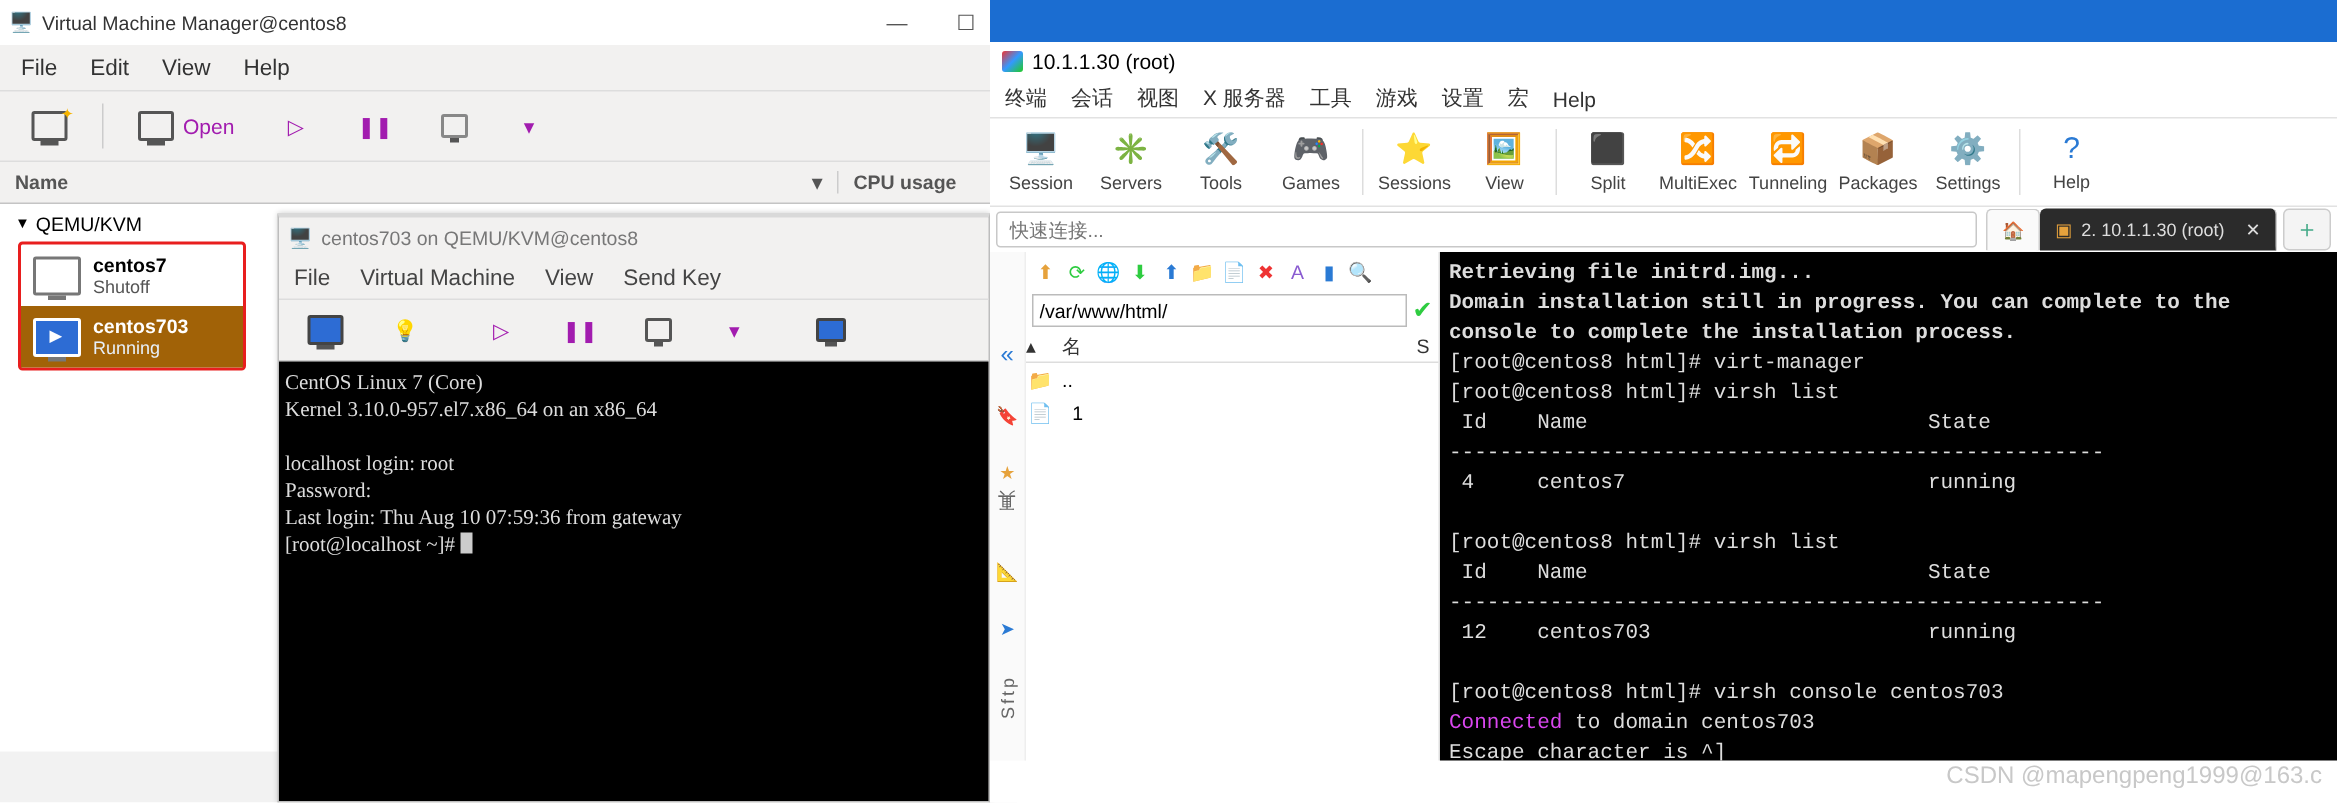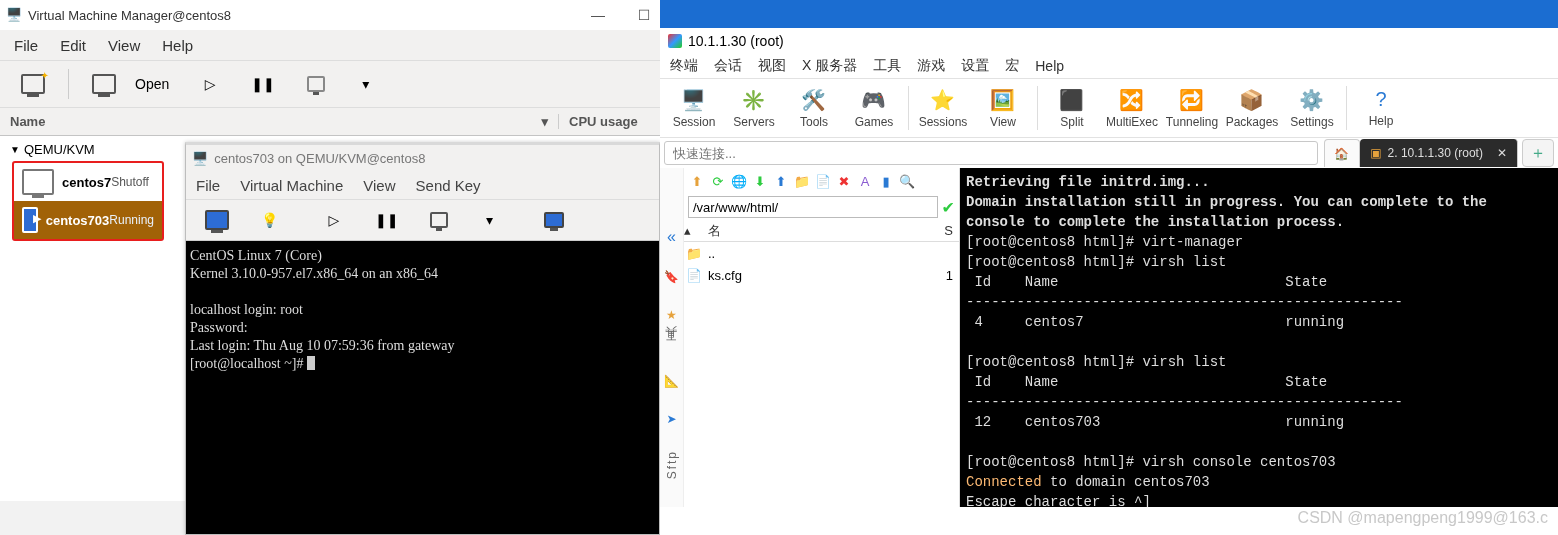--- a/index.html
+++ b/index.html
@@ -7,38 +7,38 @@
 
 
 .vmm-window { position: absolute; left: 0; top: 0; width: 720px; height: 535px; background: #f2f2f2; border-right: 1px solid #ccc; }
 .vmm-titlebar { height: 30px; display: flex; align-items: center; padding: 0 6px; background: #fff; font-size: 13px; color: #333; }
 .vmm-titlebar .icon { width: 16px; height: 16px; margin-right: 6px; }
 .vmm-titlebar .spacer { flex: 1; }
 .vmm-titlebar .winbtn { width: 46px; height: 30px; display: flex; align-items: center; justify-content: center; color: #555; font-size: 14px; }
 .vmm-menubar { height: 30px; display: flex; align-items: center; gap: 22px; padding: 0 14px; background: #f2f1f0; font-size: 15px; color: #333; }
 .vmm-toolbar { height: 48px; display: flex; align-items: center; gap: 14px; padding: 0 12px; background: #f2f1f0; border-top: 1px solid #ddd; border-bottom: 1px solid #ddd; }
 .vmm-toolbar .sep { width: 1px; height: 30px; background: #ccc; }
-.tbtn { height: 36px; min-width: 36px; display: flex; align-items: center; justify-content: center; padding: 0 8px; border: 1px solid transparent; border-radius: 3px; color: #000000; gap: 19px; font-size: 14px; }
+.tbtn { height: 36px; min-width: 36px; display: flex; align-items: center; justify-content: center; padding: 0 8px; border: 1px solid transparent; border-radius: 3px; color: #a21caf; gap: 6px; font-size: 14px; }
 .monitor-icon { width: 24px; height: 20px; border: 2px solid #555; border-radius: 2px; position: relative; display: inline-block; }
 .monitor-icon::after { content: ""; position: absolute; left: 4px; right: 4px; bottom: -5px; height: 3px; background: #555; }
 .monitor-icon.star::before { content: "✦"; position: absolute; right: -6px; top: -6px; font-size: 10px; color: #f5b301; }
 .vmm-columns { height: 28px; display: flex; align-items: center; background: #f2f1f0; border-bottom: 1px solid #c4c4c4; }
 .colhdr { flex: 1; padding: 0 10px; font-weight: 600; color: #555; display: flex; align-items: center; justify-content: space-between; border-right: 1px solid #ccc; }
 .colhdr2 { width: 160px; padding: 0 10px; font-weight: 600; color: #555; }
 .vmm-tree { background: #fff; padding: 4px 0 0 6px; height: 365px; }
 .hostrow { display: flex; align-items: center; gap: 4px; padding: 2px 4px; font-size: 13px; }
 .hostrow .tri { font-size: 10px; }
 .vm-list { margin: 2px 10px 0 6px; border: 2px solid #e81e1e; border-radius: 3px; width: 152px; }
 .vm-row { display: flex; align-items: center; gap: 8px; padding: 6px 8px; }
 .vm-row.selected { background: #a16207; color: #fff; }
 .vm-ic { width: 32px; height: 26px; border: 2px solid #777; border-radius: 2px; position: relative; background: #fff; }
 .vm-ic::after { content: ""; position: absolute; left: 8px; right: 8px; bottom: -5px; height: 3px; background: #777; }
 .vm-ic.running { background: #2d6cd4; border-color: #fff; }
 .vm-ic.running::before { content: "▶"; color: #fff; position: absolute; left: 9px; top: 3px; font-size: 11px; }
-.vm-txt { display: flex; flex-direction: row; }
+.vm-txt { display: flex; flex-direction: column; }
 .vm-name { font-weight: 600; font-size: 13px; }
 .vm-state { font-size: 12px; color: #555; }
 .vm-row.selected .vm-state { color: #e8f0fa; }
 
 
 .vmcon { position: absolute; left: 185px; top: 142px; width: 475px; height: 393px; background: #f2f1f0; border: 1px solid #bdbdbd; border-top: 3px solid #d9d9d9; box-shadow: 0 0 4px rgba(0,0,0,.2); }
 .vmcon-title { height: 26px; display: flex; align-items: center; padding: 0 6px; font-size: 13px; color: #777; gap: 6px; }
 .vmcon-menubar { height: 28px; display: flex; align-items: center; gap: 20px; padding: 0 10px; font-size: 15px; color: #444; }
 .vmcon-toolbar { height: 42px; display: flex; align-items: center; gap: 14px; padding: 0 10px; border-top: 1px solid #ddd; border-bottom: 1px solid #ccc; }
 .vmcon .term { background: #000; color: #ddd; font-family: Liberation Serif, serif; font-size: 14px; padding: 6px 4px; height: 293px; line-height: 18px; white-space: pre; overflow: hidden; }
@@ -77,21 +77,21 @@
 .sftp-hdr .c2 { flex: 1; padding-left: 4px; }
 .sftp-hdr .c3 { width: 24px; text-align: right; padding-right: 6px; }
 .sftp-row { height: 22px; display: flex; align-items: center; font-size: 13px; }
 .sftp-row .c1 { width: 20px; text-align: center; }
 .sftp-row .c2 { flex: 1; padding-left: 4px; }
 .sftp-row .c3 { width: 24px; text-align: right; padding-right: 6px; }
 .ficon { color: #e6a23c; }
 .fileicon { color: #999; }
 
 .termpane { flex: 1; background: #000; color: #ddd; font-family: Consolas, "Courier New", monospace; font-size: 14px; line-height: 20px; padding: 4px 6px; white-space: pre-wrap; overflow: hidden; }
-.termpane .g { color: #fdba74; }
+.termpane .g { color: #d946ef; }
 .termpane .b { font-weight: 600; }
 .watermark { position: absolute; right: 10px; bottom: 8px; color: #c8c8c8; font-size: 16px; font-family: Arial; }
 </style>
 </head>
 <body>
 
 <div class="vmm-window">
   <div class="vmm-titlebar">
     <span class="icon">🖥️</span>
     <span>Virtual Machine Manager@centos8</span>
@@ -309,21 +309,20 @@
           <span class="c2">名</span>
           <span class="c3">S</span>
         </div>
         <div class="sftp-row">
           <span class="c1 ficon">📁</span>
           <span class="c2">..</span>
           <span class="c3"></span>
         </div>
         <div class="sftp-row">
           <span class="c1 fileicon">📄</span>
-          <span class="c2">ks.cfg</span>
           <span class="c3">1</span>
         </div>
       </div>
     </div>
 
     <div class="termpane"><span class="b">Retrieving file initrd.img...</span>
 <span class="b">Domain installation still in progress. You can complete to the console to complete the installation process.</span>
 <span>[root@centos8 html]# virt-manager</span>
 <span>[root@centos8 html]# virsh list</span>
 <span> Id    Name                           State</span>

